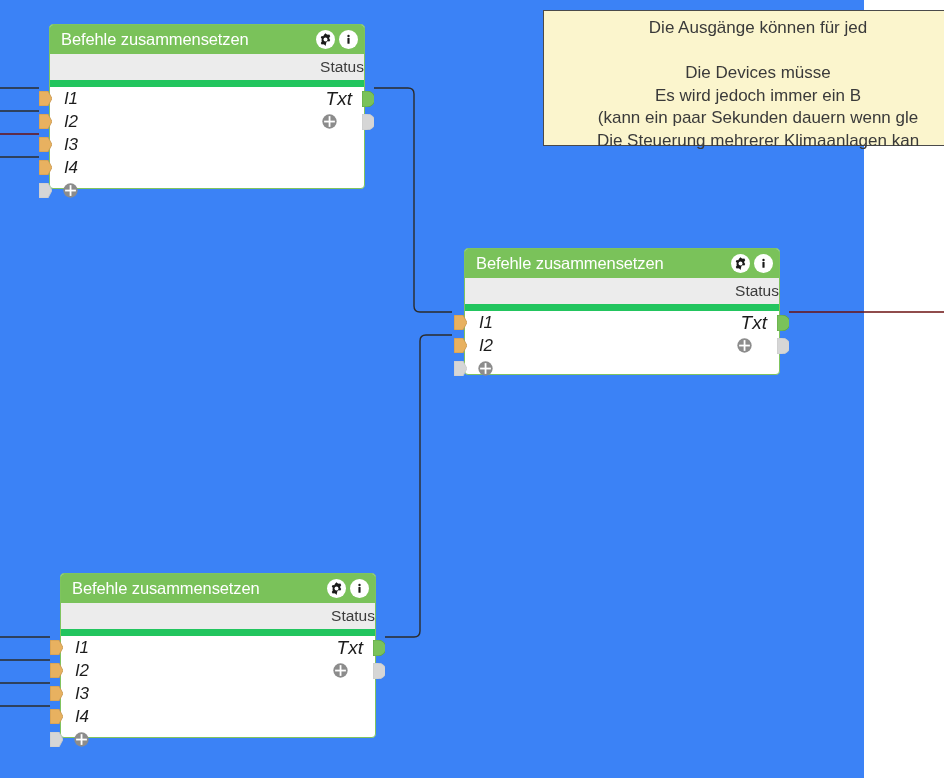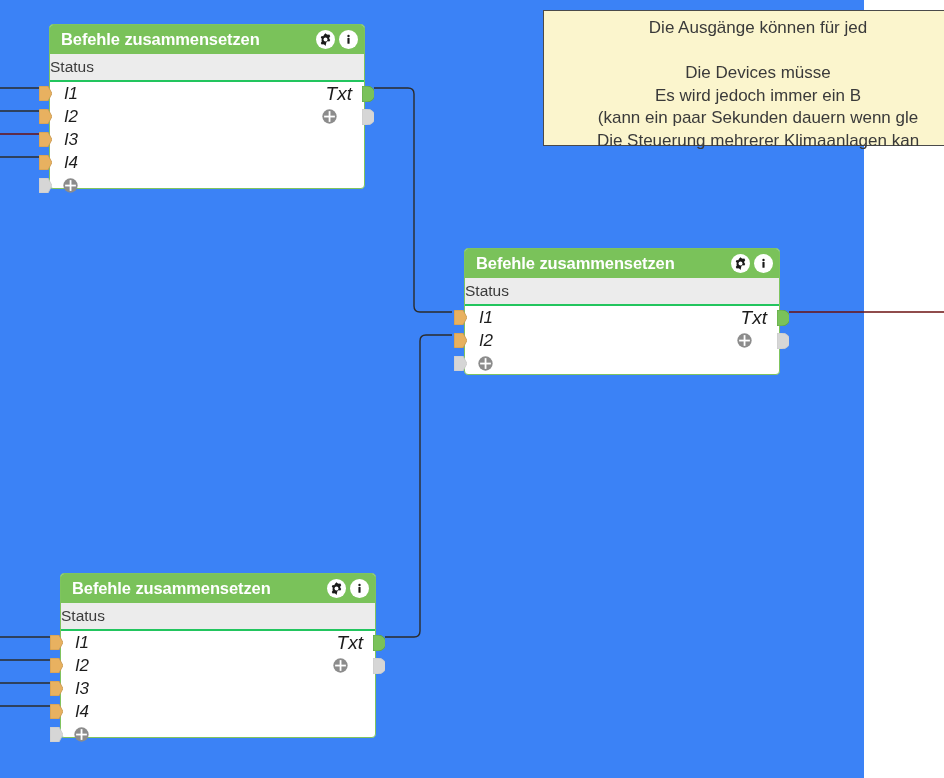--- a/index.html
+++ b/index.html
@@ -50,21 +50,21 @@
     align-items: center;
     padding-left: 11px;
     padding-right: 6px;
     box-sizing: border-box;
     border-top-left-radius: 3px;
     border-top-right-radius: 3px;
   }
   .node-title {
     color: #ffffff;
     font-size: 16.5px;
-    font-weight: bold;
+    font-weight: normal;
     letter-spacing: -0.1px;
     white-space: nowrap;
     flex: 1 1 auto;
   }
   .hdr-icons {
     display: flex;
     align-items: center;
     gap: 4px;
     flex: 0 0 auto;
   }
@@ -77,24 +77,24 @@
     align-items: center;
     justify-content: center;
     cursor: pointer;
   }
   .icon-btn svg { display: block; }
 
   .node-status {
     background: #ececec;
     height: 26px;
     line-height: 26px;
-    text-align: left;
+    text-align: right;
     font-size: 15.5px;
     color: #3b3b3b;
-    border-bottom: 2px solid #22c55e;
+    border-bottom: 7px solid #22c55e;
   }
 
   .node-body {
     position: relative;
     font-style: italic;
   }
 
   
   .port-row {
     position: relative;

